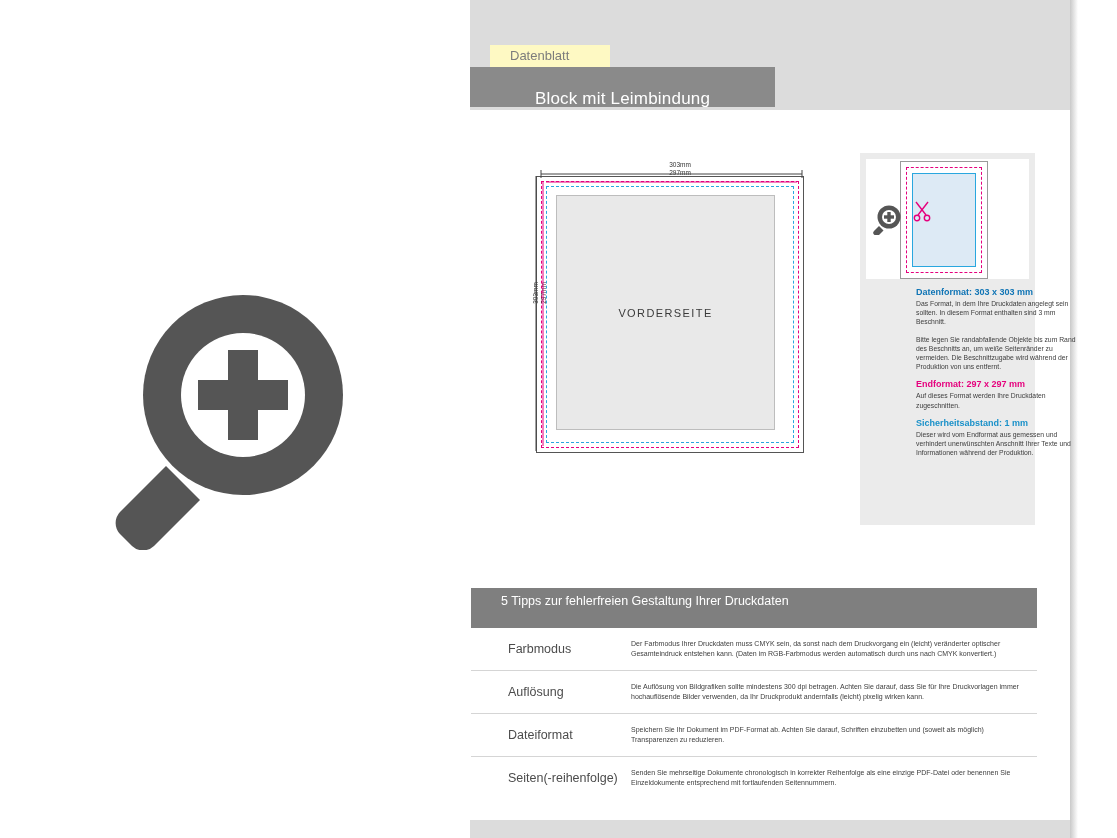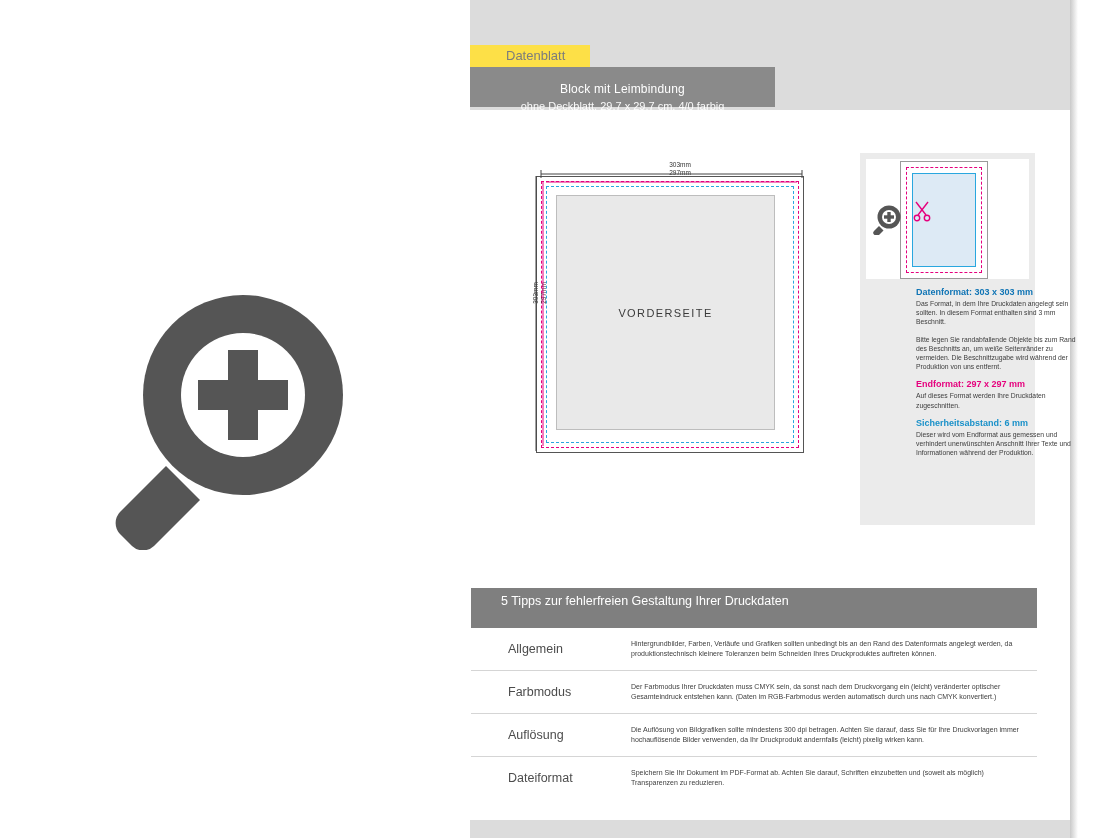--- a/index.html
+++ b/index.html
@@ -21,36 +21,36 @@
   .sheet-bottom-grey{
     position:absolute;left:470px;top:820px;width:600px;height:18px;
     background:#dcdcdc;
   }
   .page-shadow{
     position:absolute;left:1070px;top:0;width:8px;height:838px;
     background:linear-gradient(to right,#c9c9c9,#ffffff);
   }
   
   .tab{
-    position:absolute;left:470px;top:45px;width:120px;height:22px;
-    background:#fde047;
+    position:absolute;left:490px;top:45px;width:120px;height:22px;
+    background:#fef9c3;
     color:#7c7c7c;
     font-size:13px;
     line-height:22px;
-    padding-left:36px;
+    padding-left:20px;
     box-sizing:border-box;
   }
   .title-bar{
     position:absolute;left:470px;top:67px;width:305px;height:40px;
     background:#8a8a8a;
     color:#ffffff;
     text-align:center;
   }
   .title-bar .t1{
-    font-size:12px;line-height:21px;padding-top:12px;letter-spacing:.2px;
+    font-size:17px;line-height:21px;padding-top:21px;letter-spacing:.2px;
   }
   .title-bar .t2{
     font-size:11px;line-height:12px;opacity:.95;
   }
 
   
   .mag-big{
     position:absolute;left:100px;top:290px;width:260px;height:260px;
   }
   .mag-big svg{display:block;}
@@ -215,38 +215,38 @@
       </g>
     </svg>
   </div>
 
   <div class="legend-text">
     <p class="lg-h blue">Datenformat: 303 x 303 mm</p>
     <p class="lg-p">Das Format, in dem Ihre Druckdaten angelegt sein sollten. In diesem Format enthalten sind 3 mm Beschnitt.</p>
     <p class="lg-p">Bitte legen Sie randabfallende Objekte bis zum Rand des Beschnitts an, um weiße Seitenränder zu vermeiden. Die Beschnittzugabe wird während der Produktion von uns entfernt.</p>
     <p class="lg-h mag">Endformat: 297 x 297 mm</p>
     <p class="lg-p">Auf dieses Format werden Ihre Druckdaten zugeschnitten.</p>
-    <p class="lg-h cyan">Sicherheitsabstand: 6 mm</p>
+    <p class="lg-h cyan">Sicherheitsabstand: 1 mm</p>
     <p class="lg-p">Dieser wird vom Endformat aus gemessen und verhindert unerwünschten Anschnitt Ihrer Texte und Informationen während der Produktion.</p>
   </div>
 
   <div class="tips">
     <div class="tips-head">5 Tipps zur fehlerfreien Gestaltung Ihrer Druckdaten</div>
 
     <div class="tips-row">
-      <div class="tips-label">Allgemein</div>
-      <div class="tips-body">Hintergrundbilder, Farben, Verläufe und Grafiken sollten unbedingt bis an den Rand des Datenformats angelegt werden, da produktionstechnisch kleinere Toleranzen beim Schneiden Ihres Druckproduktes auftreten können.</div>
-    </div>
-    <div class="tips-row">
       <div class="tips-label">Farbmodus</div>
       <div class="tips-body">Der Farbmodus Ihrer Druckdaten muss CMYK sein, da sonst nach dem Druckvorgang ein (leicht) veränderter optischer Gesamteindruck entstehen kann. (Daten im RGB-Farbmodus werden automatisch durch uns nach CMYK konvertiert.)</div>
     </div>
     <div class="tips-row">
       <div class="tips-label">Auflösung</div>
       <div class="tips-body">Die Auflösung von Bildgrafiken sollte mindestens 300 dpi betragen. Achten Sie darauf, dass Sie für Ihre Druckvorlagen immer hochauflösende Bilder verwenden, da Ihr Druckprodukt andernfalls (leicht) pixelig wirken kann.</div>
     </div>
     <div class="tips-row">
       <div class="tips-label">Dateiformat</div>
       <div class="tips-body">Speichern Sie Ihr Dokument im PDF-Format ab. Achten Sie darauf, Schriften einzubetten und (soweit als möglich) Transparenzen zu reduzieren.</div>
     </div>
+    <div class="tips-row">
+      <div class="tips-label">Seiten(-reihenfolge)</div>
+      <div class="tips-body">Senden Sie mehrseitige Dokumente chronologisch in korrekter Reihenfolge als eine einzige PDF-Datei oder benennen Sie Einzeldokumente entsprechend mit fortlaufenden Seitennummern.</div>
+    </div>
   </div>
 
 </div>
 
 </body></html>

